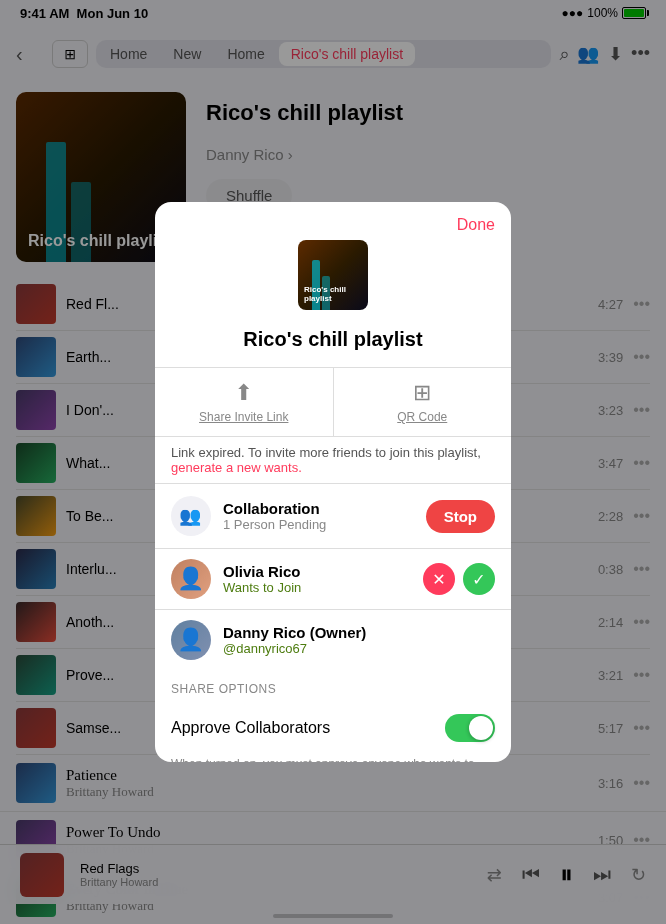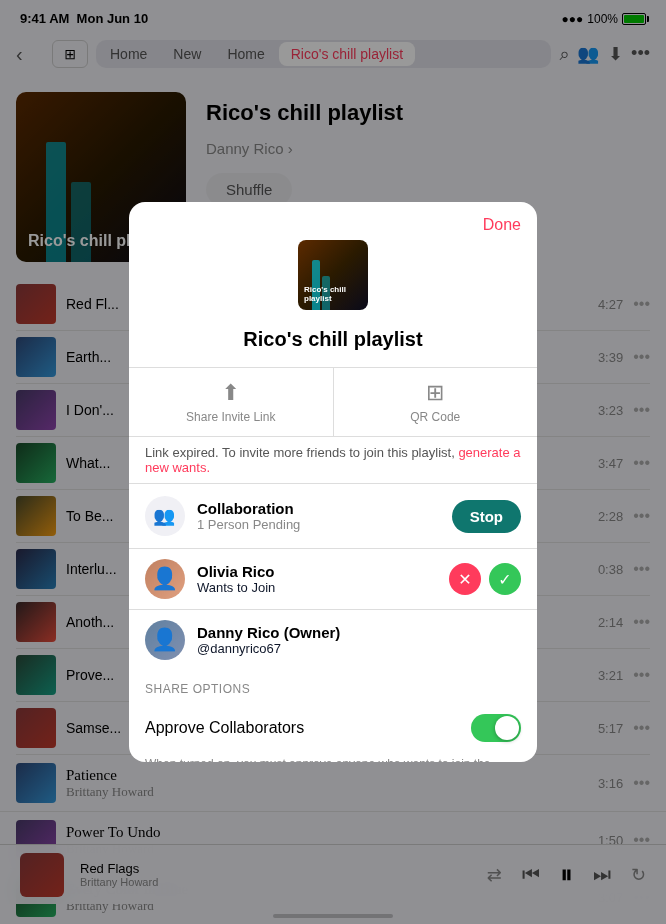--- a/index.html
+++ b/index.html
@@ -16,21 +16,21 @@
     .app-background {
       position: absolute;
       top: 0; left: 0; right: 0; bottom: 0;
       background: #f0f0f5;
     }
 
     
     .status-bar {
       display: flex;
       justify-content: space-between;
-      align-items: flex-end;
+      align-items: flex-start;
       padding: 6px 20px;
       background: #f0f0f5;
       height: 32px;
     }
     .status-time {
       font-size: 13px;
       font-weight: 600;
       color: #000;
     }
     .battery-icon {
@@ -168,21 +168,21 @@
       padding-top: 8px;
     }
     .playlist-title-bg {
       font-size: 22px;
       font-weight: 700;
       color: #000;
     }
     .playlist-artist-bg {
       font-size: 15px;
       color: #888;
-      margin-top: 14px;
+      margin-top: 20px;
     }
 
     
     .song-list-bg {
       background: #f0f0f5;
       padding: 0 16px;
     }
     .song-row-bg {
       display: flex;
       align-items: center;
@@ -281,21 +281,21 @@
       display: flex;
       align-items: center;
       justify-content: center;
       z-index: 100;
     }
 
     
     .modal {
       background: white;
       border-radius: 16px;
-      width: 408px;
+      width: 356px;
       max-height: 560px;
       overflow-y: auto;
       position: relative;
       top: 20px;
     }
 
     .modal-header {
       display: flex;
       justify-content: flex-end;
       padding: 14px 16px 0;
@@ -374,20 +374,21 @@
     .share-btn:first-child {
       border-right: 0.5px solid #ddd;
     }
     .share-btn-icon {
       font-size: 22px;
       color: #888;
     }
     .share-btn-label {
       font-size: 12px;
       color: #888;
+      text-decoration: underline;
     }
 
     
     .link-expired {
       padding: 8px 16px;
       font-size: 13px;
       color: #555;
     }
     .link-expired a {
       color: #ff3b5c;
@@ -418,21 +419,21 @@
     .collab-title {
       font-size: 15px;
       font-weight: 700;
       color: #000;
     }
     .collab-subtitle {
       font-size: 13px;
       color: #888;
     }
     .stop-btn {
-      background: #0f766e;
+      background: #ef4444;
       color: white;
       border: none;
       border-radius: 20px;
       padding: 8px 18px;
       font-size: 15px;
       font-weight: 600;
       cursor: pointer;
     }
 
     
@@ -463,21 +464,21 @@
     .person-info {
       flex: 1;
     }
     .person-name {
       font-size: 15px;
       font-weight: 600;
       color: #000;
     }
     .person-status {
       font-size: 13px;
-      color: #0f172a;
+      color: #4d7c0f;
     }
     .person-actions {
       display: flex;
       gap: 8px;
     }
     .action-reject {
       width: 32px;
       height: 32px;
       background: #ff3b5c;
       border-radius: 50%;

